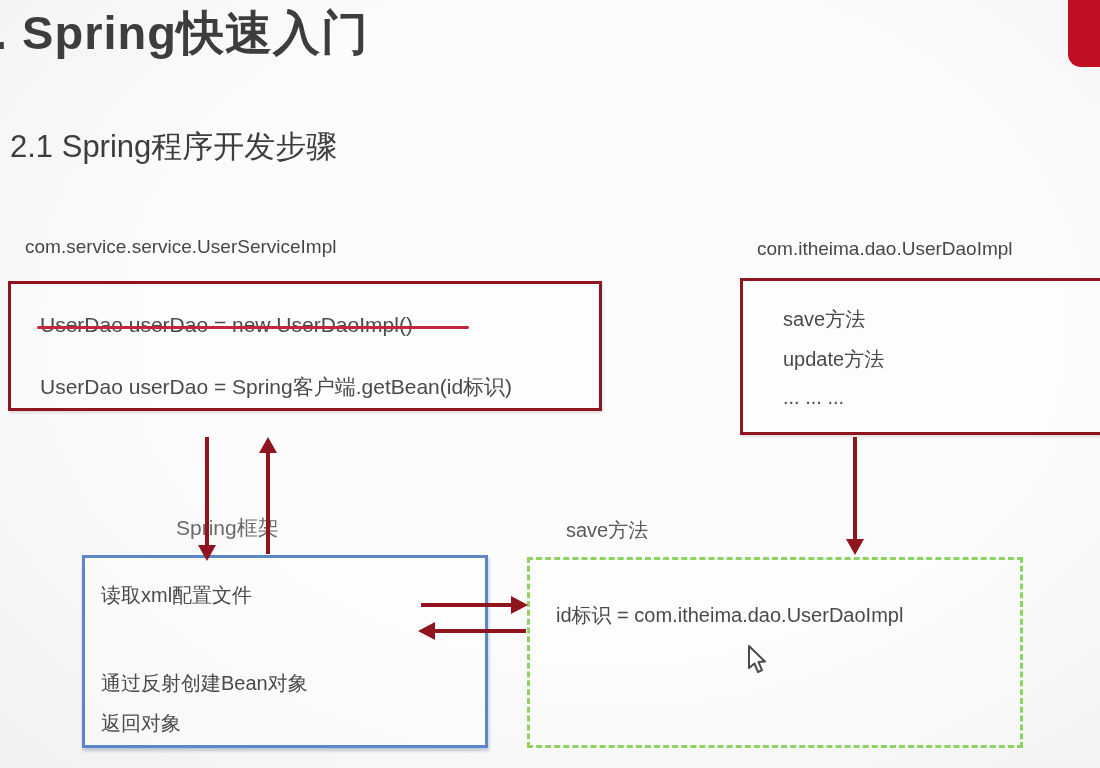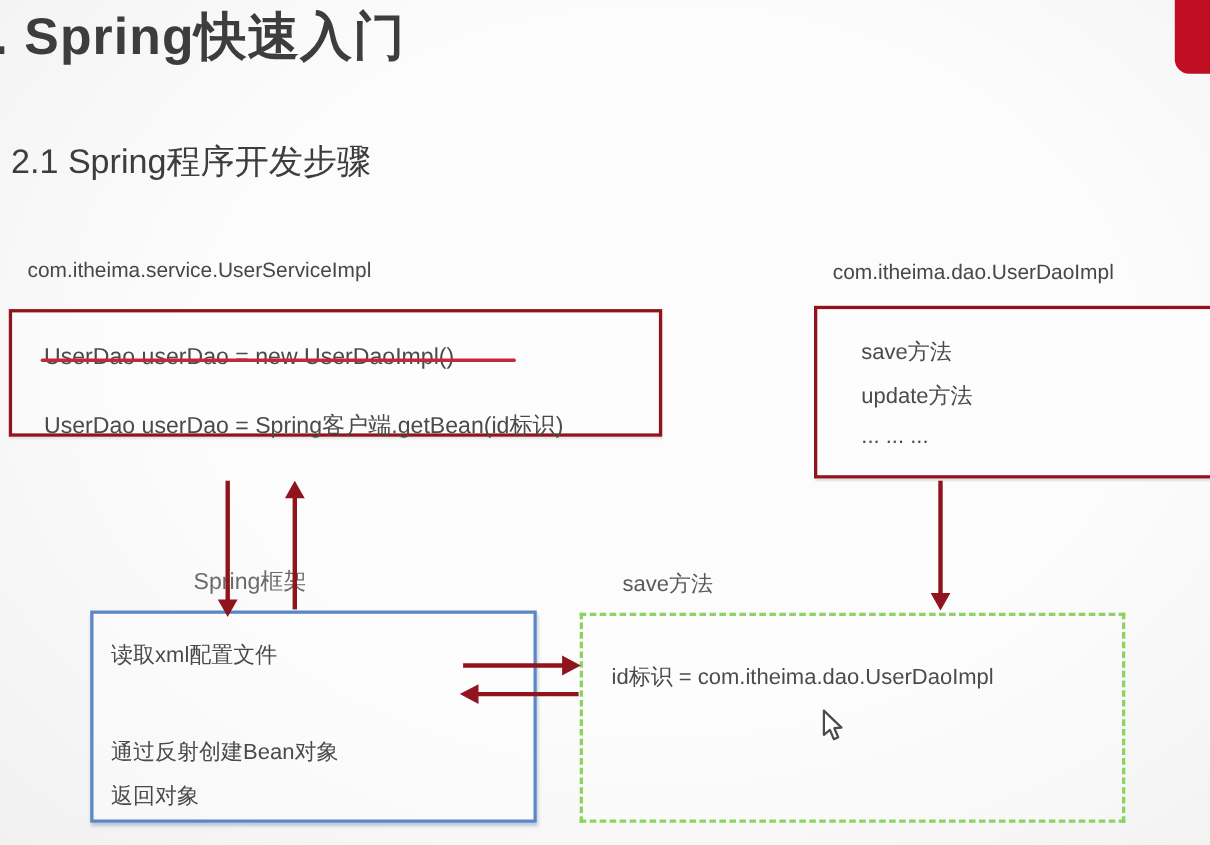--- a/index.html
+++ b/index.html
@@ -33,21 +33,21 @@
     position:absolute;right:0;top:0;width:32px;height:67px;
     background:var(--badge-red);
     border-bottom-left-radius:13px;
   }
   .box-label{
     position:absolute;font-size:19px;color:#474747;white-space:nowrap;
   }
   .label-service{left:25px;top:236px;}
   .label-dao{left:757px;top:238px;}
   .service-box{
-    position:absolute;left:8px;top:281px;width:594px;height:116px;
+    position:absolute;left:8px;top:281px;width:594px;height:130px;
     border:3px solid var(--dark-red);
     background:rgba(255,255,255,0.35);
     box-shadow:1px 2px 2px rgba(0,0,0,0.12);
   }
   .service-line{
     position:absolute;left:29px;font-size:21px;color:var(--text-body);white-space:nowrap;
   }
   .service-line.old{top:29px;}
   .service-line.new{top:89px;}
   .strike-line{
@@ -104,21 +104,21 @@
     position:absolute;left:745px;top:644px;width:24px;height:34px;
   }
 </style>
 </head>
 <body>
 
 <h1 class="title">. Spring快速入门</h1>
 <div class="corner-badge"></div>
 <h2 class="subtitle">2.1 Spring程序开发步骤</h2>
 
-<div class="box-label label-service">com.itheima.service.UserServiceImpl</div>
+<div class="box-label label-service">com.service.service.UserServiceImpl</div>
 <div class="box-label label-dao">com.itheima.dao.UserDaoImpl</div>
 
 <div class="service-box">
   <div class="service-line old">UserDao userDao = new UserDaoImpl()</div>
   <div class="strike-line"></div>
   <div class="service-line new">UserDao userDao = Spring客户端.getBean(id标识)</div>
 </div>
 
 <div class="dao-box">
   <div class="dao-line m0">save方法</div>

